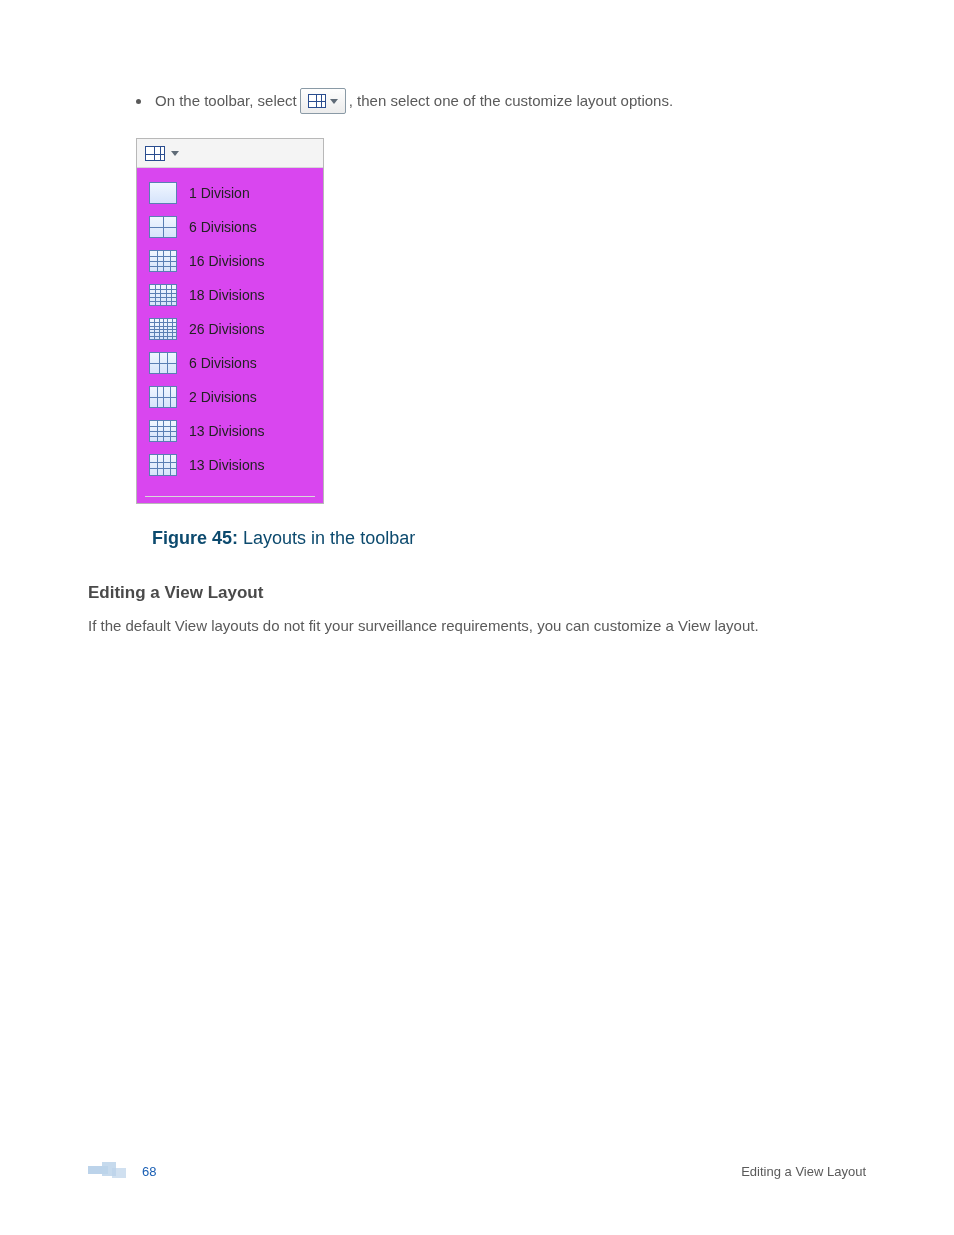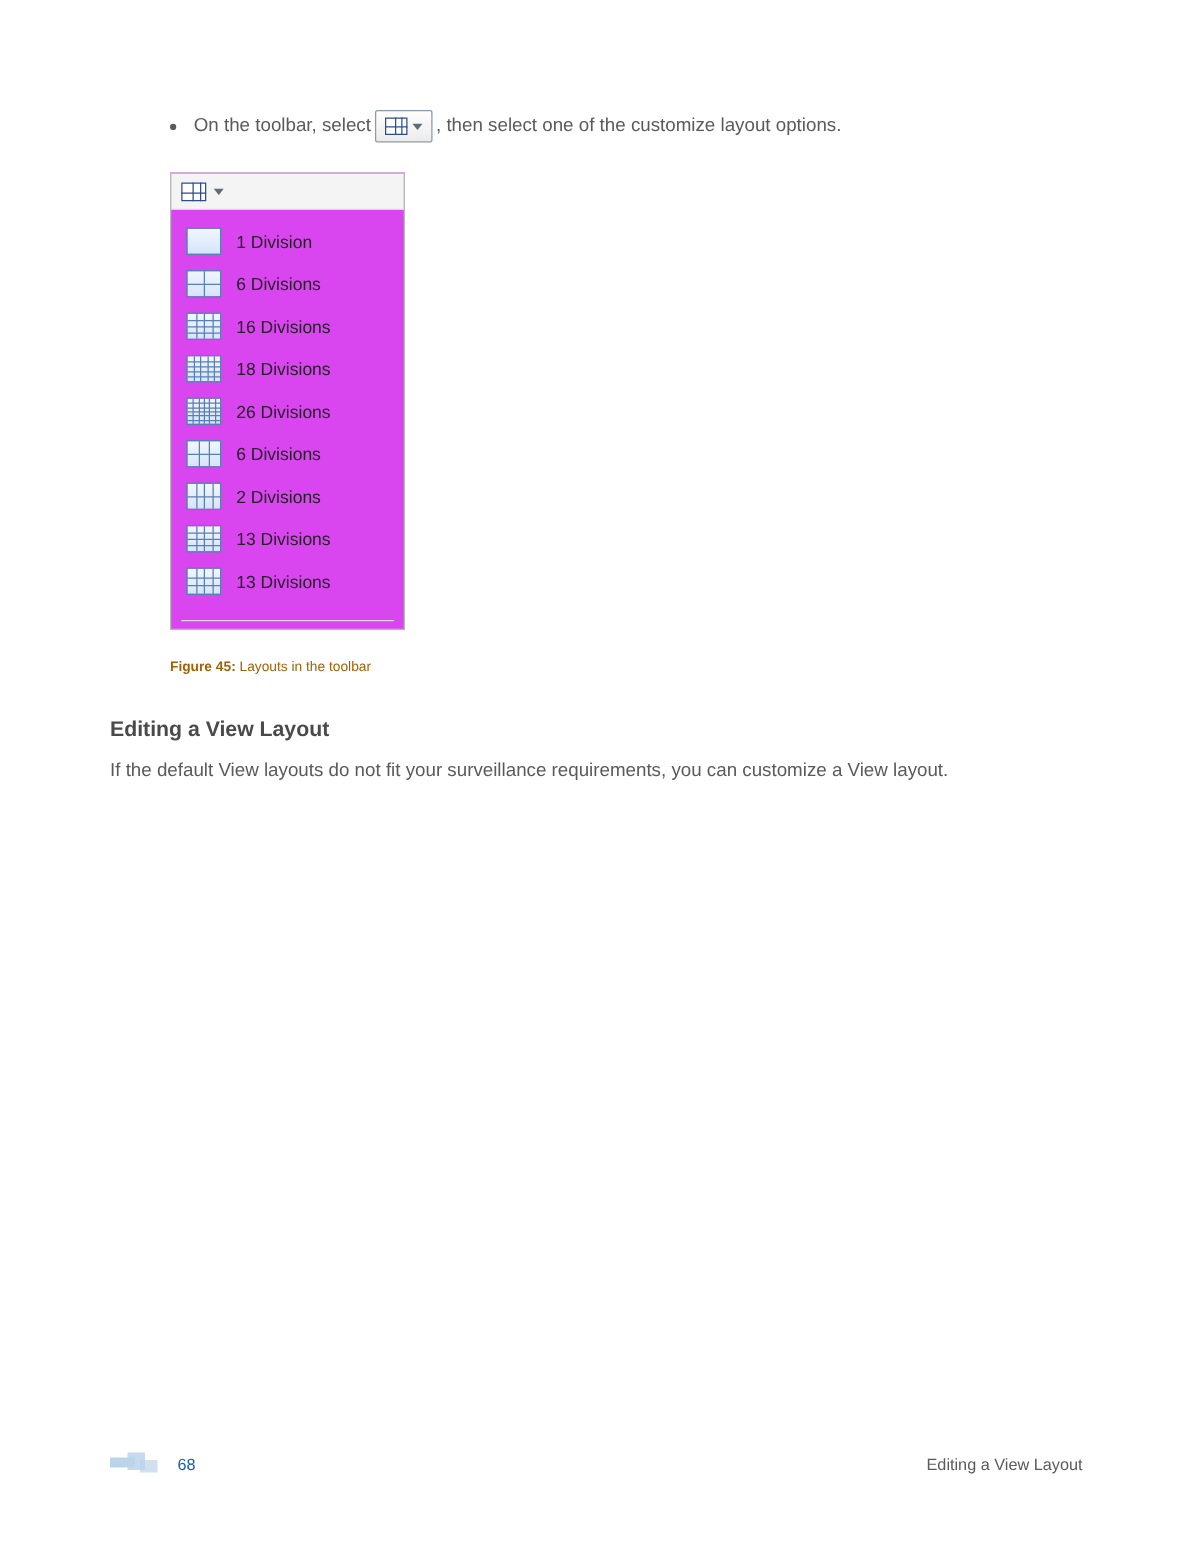--- a/index.html
+++ b/index.html
@@ -118,23 +118,23 @@
     margin: 6px 8px;
   }
   .dropdown-edit {
     text-align: center;
     padding: 10px 0 12px 0;
     font-size: 14px;
     color: #222222;
   }
   .figure-caption {
     margin-top: 24px;
-    margin-left: 48px;
-    font-size: 11px;
-    color: #a16207;
+    margin-left: 64px;
+    font-size: 18px;
+    color: #0c4a6e;
   }
   .figure-caption .bold {
     font-weight: 700;
   }
   .section-heading {
     margin-top: 34px;
     font-size: 17px;
     font-weight: 700;
     color: #4a4a4a;
   }

